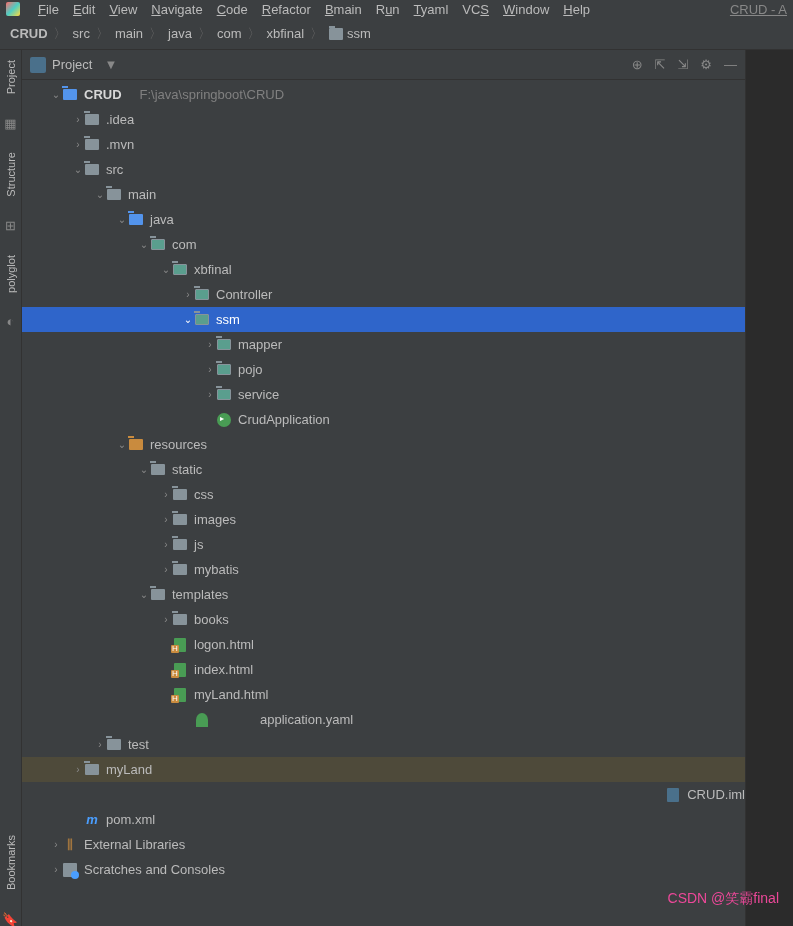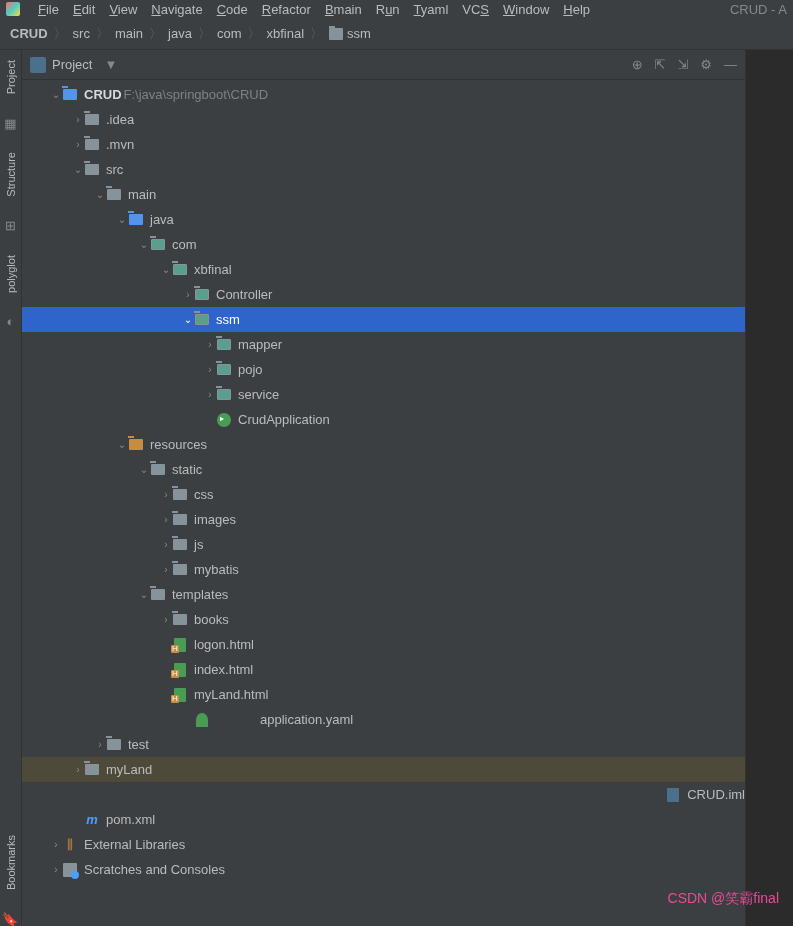--- a/index.html
+++ b/index.html
@@ -1,20 +1,20 @@
 <!DOCTYPE html>
 <html><head>
 <meta charset="utf-8">
 <style>
 * { margin: 0; padding: 0; box-sizing: border-box; font-family: -apple-system, "Segoe UI", sans-serif; }
 body { background: #2b2b2b; color: #bbbbbb; font-size: 13px; overflow: hidden; width: 793px; height: 926px; }
 .menubar { background: #3c3f41; height: 18px; display: flex; align-items: center; padding: 0 6px; gap: 14px; color: #bbbbbb; }
 .menubar .mi { cursor: pointer; }
 .menubar .mi u { text-decoration: underline; }
-.menubar .right { margin-left: auto; color: #888; }
+.menubar .right { margin-left: auto; color: #888; text-decoration: underline; }
 .app-icon { width: 14px; height: 14px; background: linear-gradient(135deg,#ff6b6b,#4ecdc4,#ffd93d); border-radius: 2px; margin-right: 4px; }
 .breadcrumb { background: #3c3f41; height: 32px; display: flex; align-items: center; padding: 0 10px; border-bottom: 1px solid #323232; }
 .breadcrumb .crumb { color: #bbbbbb; font-weight: 500; }
 .breadcrumb .crumb.first { font-weight: bold; }
 .breadcrumb .sep { margin: 0 6px; color: #666; }
 .breadcrumb .dir-icon { width: 14px; height: 12px; background: #87939a; display: inline-block; margin-right: 4px; border-radius: 1px; position: relative; }
 .breadcrumb .dir-icon::before { content:""; position:absolute; top:-2px; left:0; width:6px; height:2px; background:#87939a; }
 .main { display: flex; height: calc(100% - 50px); }
 .leftbar { width: 22px; background: #3c3f41; border-right: 1px solid #323232; display: flex; flex-direction: column; align-items: center; padding-top: 6px; gap: 18px; }
 .leftbar .vtab { writing-mode: vertical-rl; transform: rotate(180deg); font-size: 11px; color: #bbbbbb; cursor: pointer; padding: 4px 0; }
@@ -47,21 +47,21 @@
 .file-html::after { content:"H"; position:absolute; bottom:-1px; left:-3px; font-size:8px; color:#fff; background:#c98b3e; width:8px; height:8px; text-align:center; line-height:8px; border-radius:1px; }
 .file-yaml { width: 12px; height: 14px; background: #499c54; border-radius: 50% 50% 0 0; }
 .file-txt { background: #87939a; width: 11px; height: 14px; border-radius: 1px; }
 .file-java { width: 14px; height: 14px; border-radius: 50%; background: #499c54; position: relative; }
 .file-java::after { content:"▸"; position:absolute; color:#fff; font-size:8px; top:1px; left:3px; }
 .lib-icon { color: #c98b3e; font-size: 13px; }
 .scratch-icon { width:14px; height:14px; background:#87939a; border-radius:1px; position:relative; }
 .scratch-icon::after { content:""; position:absolute; bottom:-2px; right:-2px; width:8px; height:8px; background:#4a9eff; border-radius:50%; }
 .label { }
 .label.bold { font-weight: bold; color: #d8d8d8; }
-.path { color: #808080; margin-left: 2px; text-align: center; }
+.path { color: #808080; margin-left: 18px; text-align: center; }
 .rightspace { width: 48px; background: #2b2b2b; border-left: 1px solid #323232; }
 .watermark { position: absolute; bottom: 18px; right: 14px; color: #ec4899; font-size: 14px; pointer-events: none; }
 </style>
 </head>
 <body>
 
 <div class="menubar">
   <span class="app-icon"></span>
   <span class="mi"><u>F</u><span>ile</span></span>
   <span class="mi"><u>E</u><span>dit</span></span>

